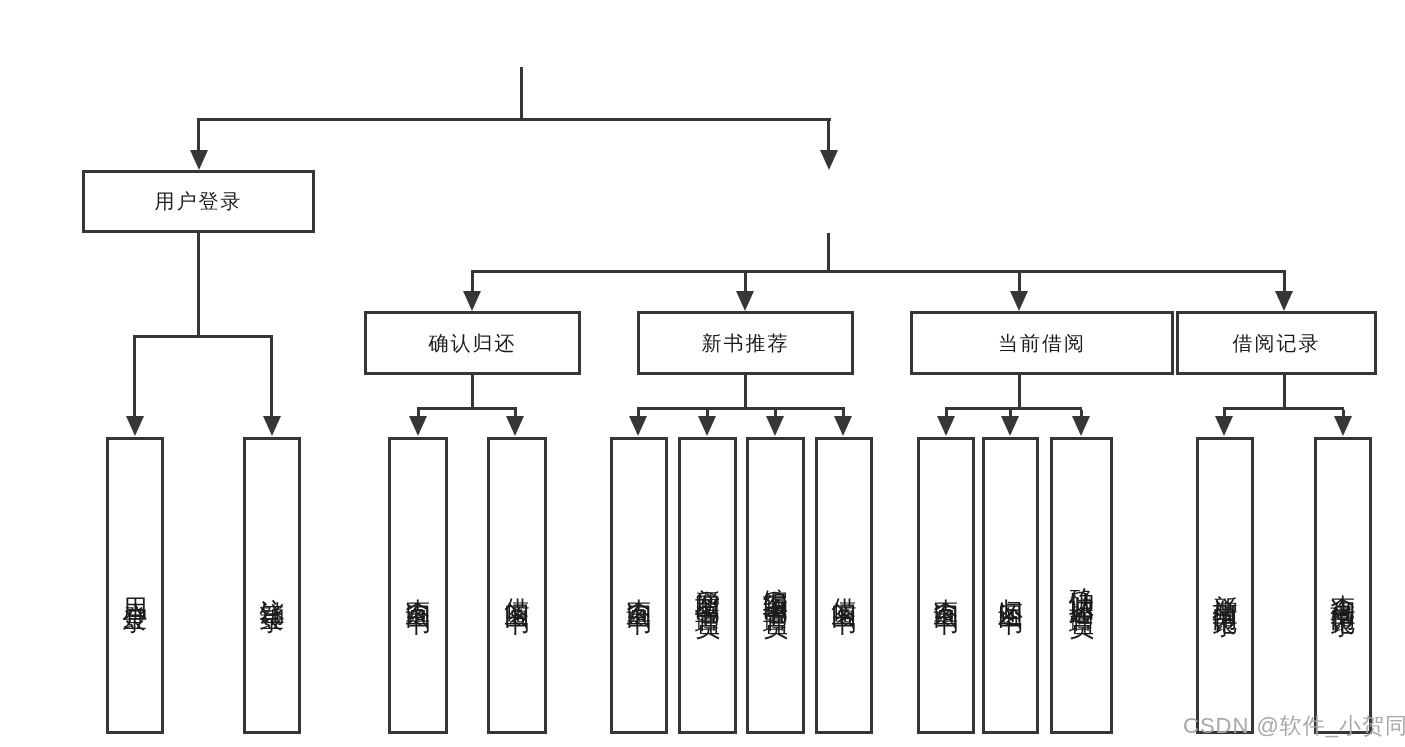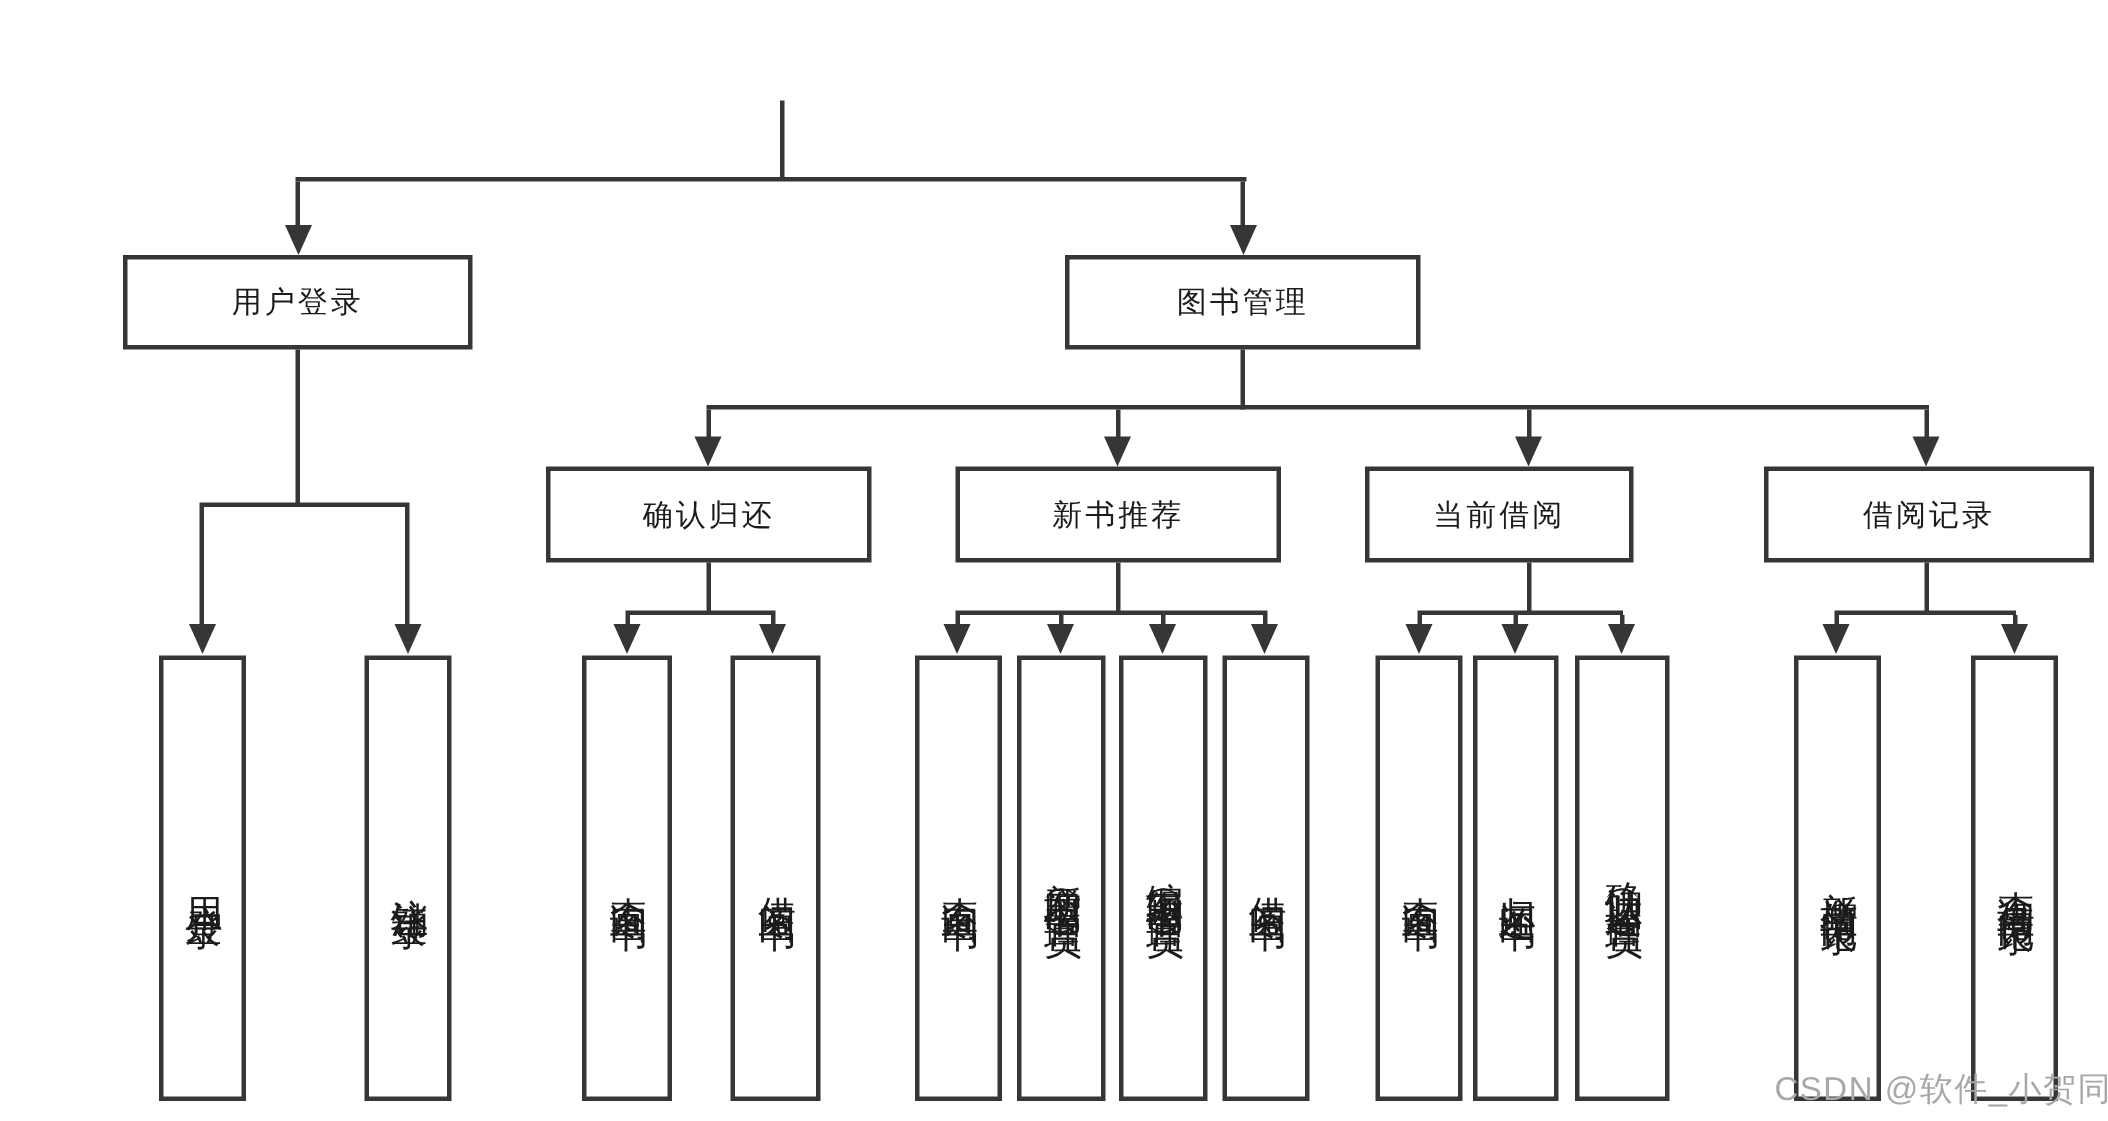--- a/index.html
+++ b/index.html
@@ -49,21 +49,20 @@
 
 
   <div class="ln" style="left:520px;top:67px;width:3px;height:52px"></div>
   <div class="ln" style="left:197px;top:118px;width:634px;height:3px"></div>
   <div class="ln" style="left:197px;top:121px;width:3px;height:30px"></div>
   <div class="ah" style="left:190px;top:150px"></div>
   <div class="ln" style="left:827px;top:121px;width:3px;height:30px"></div>
   <div class="ah" style="left:820px;top:150px"></div>
 
   <div class="node h-node" style="left:82px;top:170px;width:233px;height:63px">用户登录</div>
-  <div class="node h-node" style="left:710px;top:170px;width:237px;height:63px">图书管理</div>
 
   <div class="ln" style="left:197px;top:233px;width:3px;height:104px"></div>
   <div class="ln" style="left:133px;top:335px;width:140px;height:3px"></div>
   <div class="ln" style="left:133px;top:338px;width:3px;height:79px"></div>
   <div class="ah" style="left:126px;top:416px"></div>
   <div class="ln" style="left:270px;top:338px;width:3px;height:79px"></div>
   <div class="ah" style="left:263px;top:416px"></div>
 
   <div class="ln" style="left:827px;top:233px;width:3px;height:40px"></div>
   <div class="ln" style="left:471px;top:270px;width:815px;height:3px"></div>
@@ -71,22 +70,22 @@
   <div class="ah" style="left:463px;top:291px"></div>
   <div class="ln" style="left:744px;top:273px;width:3px;height:19px"></div>
   <div class="ah" style="left:736px;top:291px"></div>
   <div class="ln" style="left:1018px;top:273px;width:3px;height:19px"></div>
   <div class="ah" style="left:1010px;top:291px"></div>
   <div class="ln" style="left:1283px;top:273px;width:3px;height:19px"></div>
   <div class="ah" style="left:1275px;top:291px"></div>
 
   <div class="node h-node" style="left:364px;top:311px;width:217px;height:64px">确认归还</div>
   <div class="node h-node" style="left:637px;top:311px;width:217px;height:64px">新书推荐</div>
-  <div class="node h-node" style="left:910px;top:311px;width:179px;height:64px">当前借阅</div>
-  <div class="node h-node" style="left:1176px;top:311px;width:220px;height:64px">借阅记录</div>
+  <div class="node h-node" style="left:910px;top:311px;width:264px;height:64px">当前借阅</div>
+  <div class="node h-node" style="left:1176px;top:311px;width:201px;height:64px">借阅记录</div>
 
   <div class="ln" style="left:471px;top:375px;width:3px;height:34px"></div>
   <div class="ln" style="left:417px;top:407px;width:100px;height:3px"></div>
   <div class="ln" style="left:417px;top:410px;width:3px;height:8px"></div>
   <div class="ah" style="left:409px;top:416px"></div>
   <div class="ln" style="left:514px;top:410px;width:3px;height:8px"></div>
   <div class="ah" style="left:506px;top:416px"></div>
 
   <div class="ln" style="left:744px;top:375px;width:3px;height:34px"></div>
   <div class="ln" style="left:637px;top:407px;width:208px;height:3px"></div>

